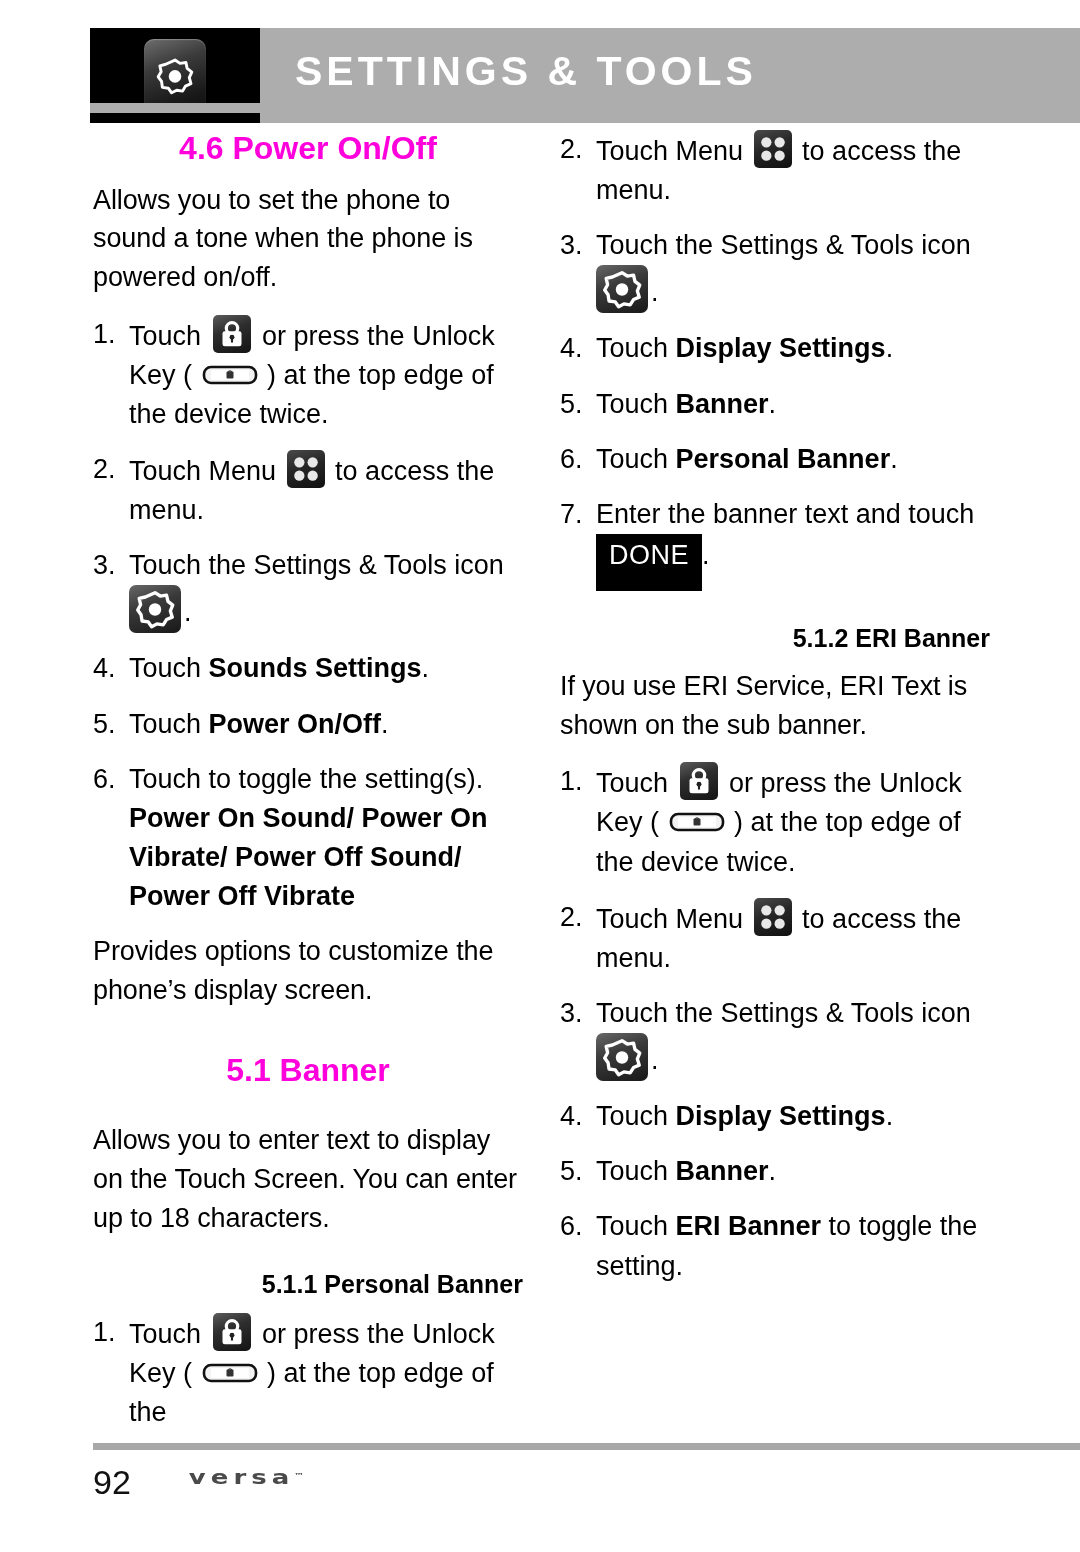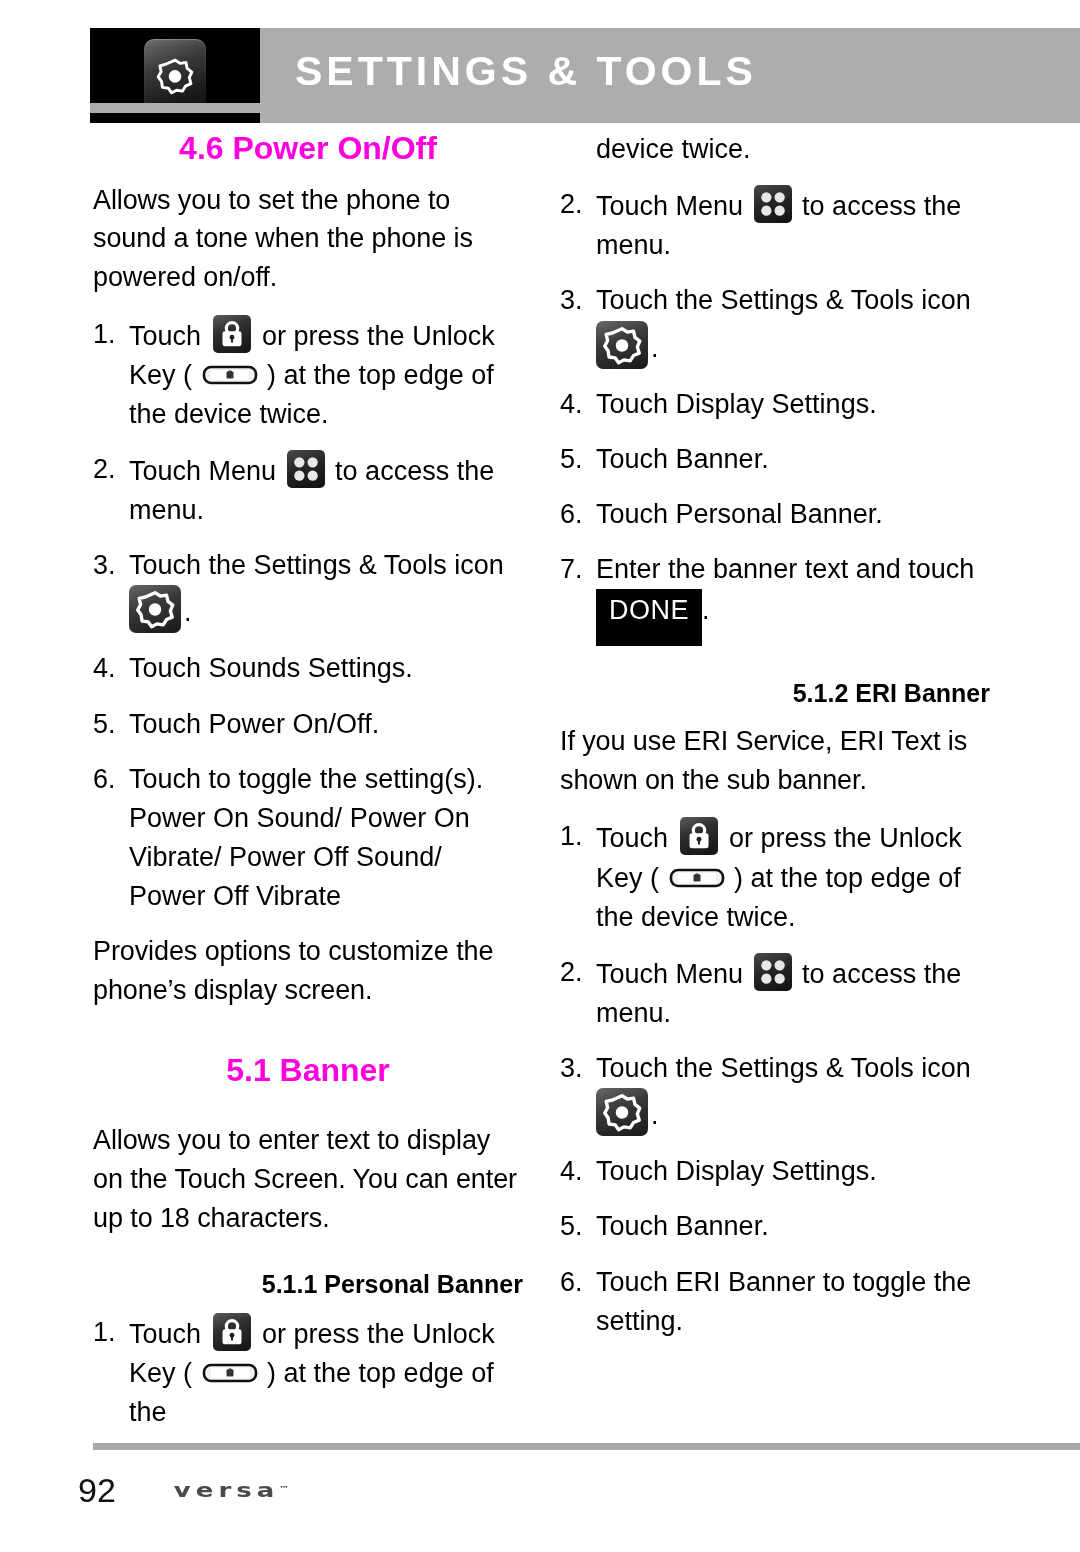--- a/index.html
+++ b/index.html
@@ -119,21 +119,21 @@
     font-size: 27px;
     line-height: 1.45;
   }
   .step-num {
     flex: 0 0 36px;
     text-align: left;
   }
   .step-body {
     flex: 1 1 auto;
   }
-  .bold { font-weight: normal; }
+  .bold { font-weight: bold; }
 
   
   .ico {
     display: inline-block;
     vertical-align: -8px;
     position: relative;
   }
   .ico-lock {
     width: 38px; height: 38px;
     border-radius: 5px;
@@ -174,26 +174,25 @@
   .footer-rule {
     position: absolute;
     left: 93px;
     top: 1443px;
     width: 987px;
     height: 7px;
     background: #a8a8a8;
   }
   .footer {
     position: absolute;
-    left: 78px;
+    left: 93px;
     top: 1463px;
     width: 600px;
     display: flex;
-    align-items: center;
-    margin-top: 8px;
+    align-items: flex-start;
   }
   .page-num {
     font-size: 34px;
     color: #111;
     letter-spacing: 0px;
   }
   .brand {
     margin-left: 58px;
     font-size: 26px;
     font-weight: bold;
@@ -299,24 +298,20 @@
             <rect x="9" y="8" width="38" height="10" fill="#ffffff"></rect>
             <rect x="24.5" y="9.5" width="7" height="7" rx="1" fill="#333"></rect>
             <path d="M26.3 10 a1.8 1.8 0 0 1 3.4 0" fill="none" stroke="#333" stroke-width="1.2"></path>
           </svg></span><span> ) at the top edge of the</span></span>
   </div>
 
 </div>
 
 <div class="col col-right">
 
-  <div class="step">
-    <span class="step-num"></span>
-    <span class="step-body">device twice.</span>
-  </div>
 
   <div class="step">
     <span class="step-num">2.</span>
     <span class="step-body"><span>Touch Menu </span><span class="ico ico-menu"><svg viewBox="0 0 40 40">
             <circle cx="13" cy="13" r="5.4" fill="#e8e8e8"></circle>
             <circle cx="27" cy="13" r="5.4" fill="#e8e8e8"></circle>
             <circle cx="13" cy="27" r="5.4" fill="#e8e8e8"></circle>
             <circle cx="27" cy="27" r="5.4" fill="#e8e8e8"></circle>
           </svg></span><span> to access the menu.</span></span>
   </div>

